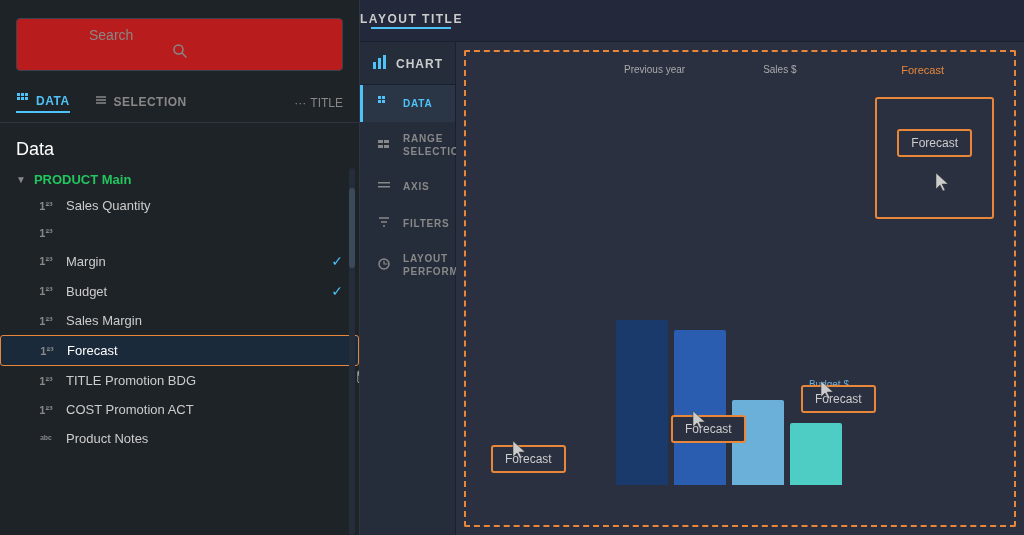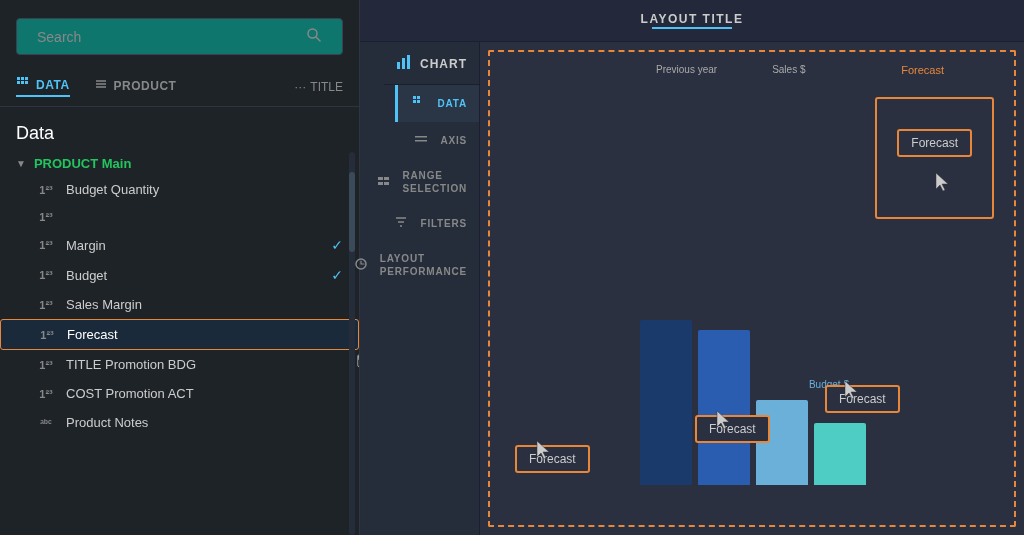--- a/index.html
+++ b/index.html
@@ -20,24 +20,25 @@
       display: flex;
       flex-direction: column;
       height: 535px;
       border-right: 1px solid #2e3540;
     }
 
     .search-bar {
       display: flex;
       align-items: center;
       margin: 18px 16px 12px 16px;
-      background: #0f766e;
+      background: #b91c1c;
       border-radius: 4px;
       padding: 8px 20px;
       border: 1px solid #3a4250;
+      flex-direction: column;
     }
     .search-bar input {
       background: transparent;
       border: none;
       outline: none;
       color: #ccc;
       font-size: 14px;
       flex: 1;
     }
     .search-bar input::placeholder { color: #888; }
@@ -153,21 +154,21 @@
     .main-area {
       flex: 1;
       display: flex;
       flex-direction: column;
       background: #2a3040;
     }
 
     .top-bar {
       display: flex;
       align-items: center;
-      justify-content: center;
+      justify-content: flex-start;
       background: #23293a;
       height: 42px;
       border-bottom: 1px solid #1a2030;
     }
     .layout-title {
       color: #ccc;
       font-size: 12px;
       font-weight: 600;
       letter-spacing: 1.5px;
       text-transform: uppercase;
@@ -180,26 +181,25 @@
       margin-top: 1px;
     }
 
     .content-area {
       display: flex;
       flex: 1;
     }
 
     
     .chart-panel {
-      width: 120px;
+      width: 96px;
       background: #252d3a;
       border-right: 1px solid #1a2030;
       display: flex;
       flex-direction: column;
-      align-items: flex-end;
     }
     .chart-panel-header {
       display: flex;
       align-items: center;
       gap: 8px;
       padding: 12px 12px 10px 12px;
       border-bottom: 1px solid #1a2030;
     }
     .chart-icon {
       color: #4fc3f7;
@@ -304,40 +304,40 @@
       <span>DATA</span>
     </div>
     <div class="tab">
       <span class="tab-icon">
         <svg width="14" height="14" viewBox="0 0 14 14" fill="none">
           <line x1="2" y1="4" x2="12" y2="4" stroke="#888" stroke-width="1.5"></line>
           <line x1="2" y1="7" x2="12" y2="7" stroke="#888" stroke-width="1.5"></line>
           <line x1="2" y1="10" x2="12" y2="10" stroke="#888" stroke-width="1.5"></line>
         </svg>
       </span>
-      <span>PRODUCT</span>
+      <span>SELECTION</span>
     </div>
     <div class="tab-more">
       <span>···</span>
       <span>TITLE</span>
     </div>
   </div>
 
   <div class="panel-title">Data</div>
 
   <div class="scroll-area" style="position:relative;">
 
     <div class="section-header">
       <span class="chevron">▼</span>
       <span class="section-name">PRODUCT Main</span>
     </div>
 
     <div class="data-item">
       <span class="type-icon">1²³</span>
-      <span class="item-label">Budget Quantity</span>
+      <span class="item-label">Sales Quantity</span>
     </div>
     <div class="data-item">
       <span class="type-icon">1²³</span>
     </div>
     <div class="data-item">
       <span class="type-icon">1²³</span>
       <span class="item-label">Margin</span>
       <span class="check-icon">✓</span>
     </div>
     <div class="data-item">
@@ -405,36 +405,36 @@
             <rect x="5" y="1" width="3" height="3" fill="#4fc3f7"></rect>
             <rect x="1" y="5" width="3" height="3" fill="#4fc3f7"></rect>
             <rect x="5" y="5" width="3" height="3" fill="#4fc3f7"></rect>
           </svg>
         </span>
         <span class="panel-menu-label">DATA</span>
       </div>
       <div class="panel-menu-item">
         <span class="panel-menu-icon">
           <svg width="14" height="14" viewBox="0 0 14 14" fill="none">
-            <rect x="1" y="4" width="12" height="1.5" fill="#888"></rect>
-            <rect x="1" y="8" width="12" height="1.5" fill="#888"></rect>
-          </svg>
-        </span>
-        <span class="panel-menu-label">AXIS</span>
-      </div>
-      <div class="panel-menu-item">
-        <span class="panel-menu-icon">
-          <svg width="14" height="14" viewBox="0 0 14 14" fill="none">
             <rect x="1" y="3" width="5" height="3" fill="#888"></rect>
             <rect x="7" y="3" width="5" height="3" fill="#888"></rect>
             <rect x="1" y="8" width="5" height="3" fill="#888"></rect>
             <rect x="7" y="8" width="5" height="3" fill="#888"></rect>
           </svg>
         </span>
         <span class="panel-menu-label">RANGE SELECTION</span>
+      </div>
+      <div class="panel-menu-item">
+        <span class="panel-menu-icon">
+          <svg width="14" height="14" viewBox="0 0 14 14" fill="none">
+            <rect x="1" y="4" width="12" height="1.5" fill="#888"></rect>
+            <rect x="1" y="8" width="12" height="1.5" fill="#888"></rect>
+          </svg>
+        </span>
+        <span class="panel-menu-label">AXIS</span>
       </div>
       <div class="panel-menu-item">
         <span class="panel-menu-icon">
           <svg width="14" height="14" viewBox="0 0 14 14" fill="none">
             <line x1="2" y1="3" x2="12" y2="3" stroke="#888" stroke-width="1.5"></line>
             <line x1="4" y1="7" x2="10" y2="7" stroke="#888" stroke-width="1.5"></line>
             <line x1="6" y1="11" x2="8" y2="11" stroke="#888" stroke-width="1.5"></line>
           </svg>
         </span>
         <span class="panel-menu-label">FILTERS</span>
@@ -447,23 +447,23 @@
           </svg>
         </span>
         <span class="panel-menu-label">LAYOUT PERFORMANCE</span>
       </div>
     </div>
 
     <div class="chart-canvas">
 
       <div class="dashed-overlay"></div>
 
-      <div style="position:absolute; top:22px; left:176px; display:flex; gap:55px;">
+      <div style="position:absolute; top:22px; left:168px; display:flex; gap:55px;">
         <span style="color:#aaa; font-size:10px;">Previous year</span>
-        <span style="color:#aaa; font-size:10px;">Sales $</span>
+        <span style="color:#aaa; font-size:10px;margin-left:23px;">Sales $</span>
       </div>
 
       <span style="position:absolute; top:22px; right:80px; color:#e8873a; font-size:11px;">Forecast</span>
 
       <div style="position:absolute; left:160px; bottom:50px; display:flex; align-items:flex-end; gap:6px;">
         <div style="width:52px; height:165px; background:#1a3a6b; border-radius:2px 2px 0 0;"></div>
         <div style="width:52px; height:155px; background:#2a5db0; border-radius:2px 2px 0 0;"></div>
         <div style="width:52px; height:85px; background:#6ab0d8; border-radius:2px 2px 0 0;"></div>
         <div style="width:52px; height:62px; background:#4ecdc4; border-radius:2px 2px 0 0;"></div>
       </div>

